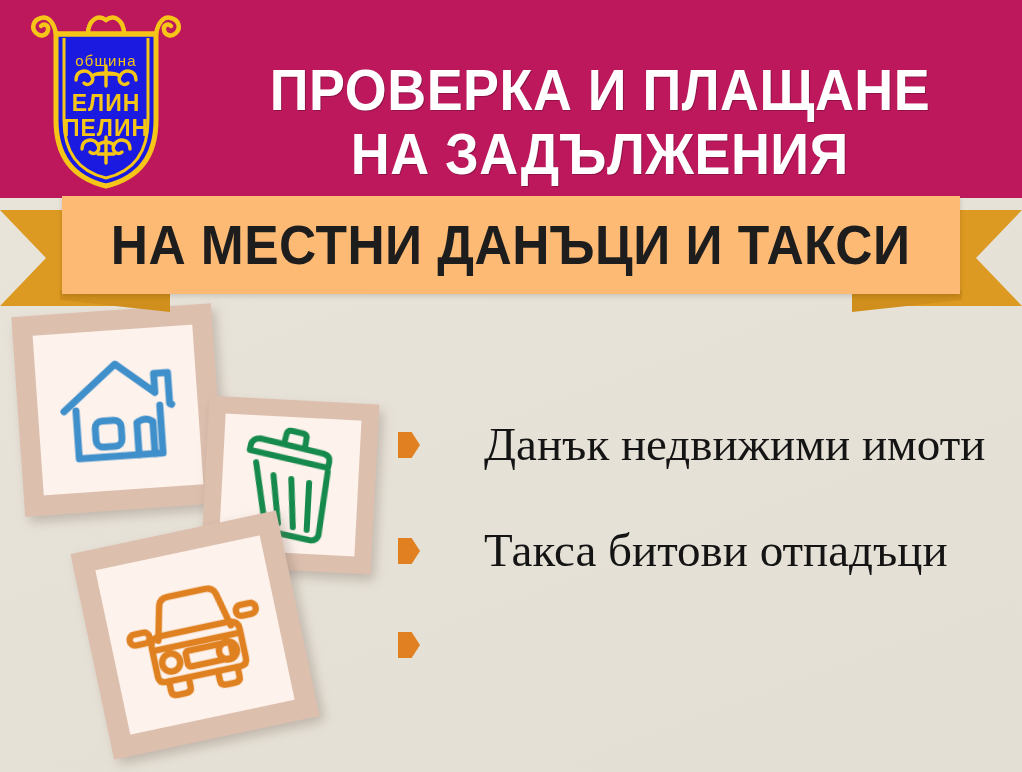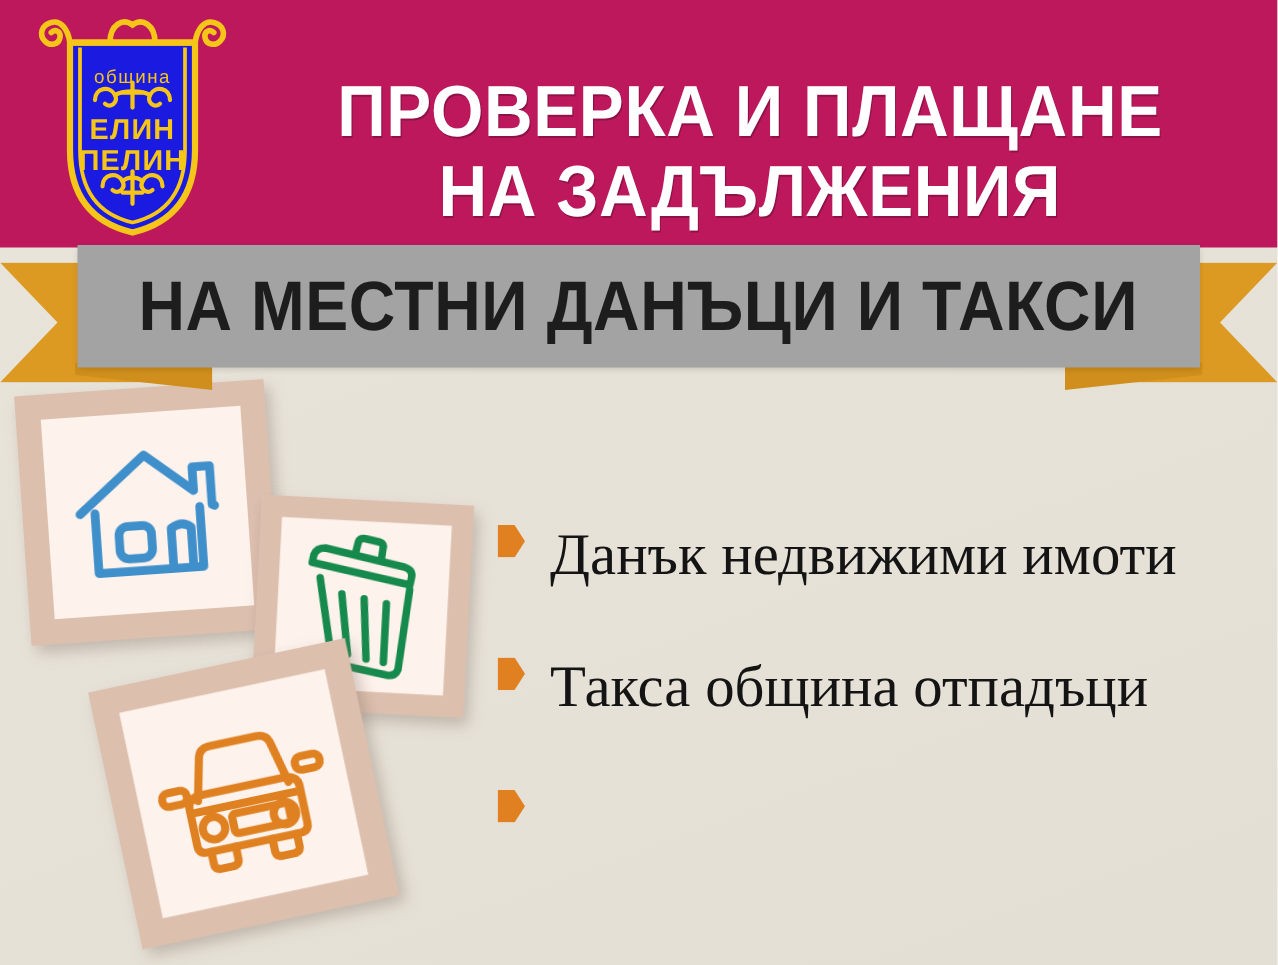--- a/index.html
+++ b/index.html
@@ -45,21 +45,21 @@
   }
   #tail-left  { left: 0;   clip-path: polygon(0 0, 130px 0, 130px 96px, 0 96px, 46px 48px); }
   #tail-right { right: 0;  clip-path: polygon(0 0, 130px 0, 84px 48px, 130px 96px, 0 96px); }
   .ribbon-fold {
     position: absolute; top: 94px; height: 22px; width: 110px; background: #d08f1c;
   }
   #fold-left  { left: 60px;  clip-path: polygon(0 0, 110px 0, 110px 22px, 0 10px); }
   #fold-right { right: 60px; clip-path: polygon(0 0, 110px 0, 110px 10px, 0 22px); }
   #ribbon-main {
     position: absolute; left: 62px; top: 0; width: 898px; height: 98px;
-    background: #a3a3a3;
+    background: #fdba74;
     display: flex; align-items: center; justify-content: center;
     box-shadow: 0 2px 5px rgba(0,0,0,.14);
   }
   #ribbon-text {
     color: #1d1d1d; font-weight: bold; font-size: 56px; line-height: 58px;
     letter-spacing: 0.5px; transform: scaleX(0.92); white-space: nowrap;
   }
 
   
   #stamps { position: absolute; left: 0; top: 300px; width: 420px; height: 472px; z-index: 3; }
@@ -72,21 +72,21 @@
   .stamp svg { display: block; }
   #stamp-house { left: 18px;  top: 10px;  width: 200px; height: 200px; transform: rotate(-4deg); }
   #stamp-trash { left: 205px; top: 100px; width: 170px; height: 170px; transform: rotate(3deg); }
   #stamp-car   { left: 90px;  top: 230px; width: 210px; height: 210px; transform: rotate(-12deg); }
 
   
   .scallop { position: absolute; pointer-events: none; }
 
   
   #list { position: absolute; left: 398px; top: 418px; width: 620px; z-index: 4; }
-  .bullet-row { display: flex; align-items: flex-start; margin-bottom: 54px; }
+  .bullet-row { display: flex; align-items: center; margin-bottom: 54px; gap: 44px; }
   .bullet-mark {
     width: 22px; height: 26px; flex: 0 0 22px; margin-right: 20px; margin-top: 2px;
     background: #e08020;
     clip-path: polygon(0 0, 62% 0, 100% 50%, 62% 100%, 0 100%);
   }
   .bullet-text {
     font-family: "Liberation Serif", serif;
     font-size: 47px; line-height: 52px; color: #141414;
     white-space: nowrap;
   }
@@ -340,18 +340,18 @@
   </div>
 </div>
 
 <div id="list">
   <div class="bullet-row">
     <span class="bullet-mark"></span>
     <span class="bullet-text">Данък недвижими имоти</span>
   </div>
   <div class="bullet-row">
     <span class="bullet-mark"></span>
-    <span class="bullet-text">Такса община отпадъци</span>
+    <span class="bullet-text">Такса битови отпадъци</span>
   </div>
   <div class="bullet-row">
     <span class="bullet-mark"></span>
   </div>
 </div>
 
 </body></html>

